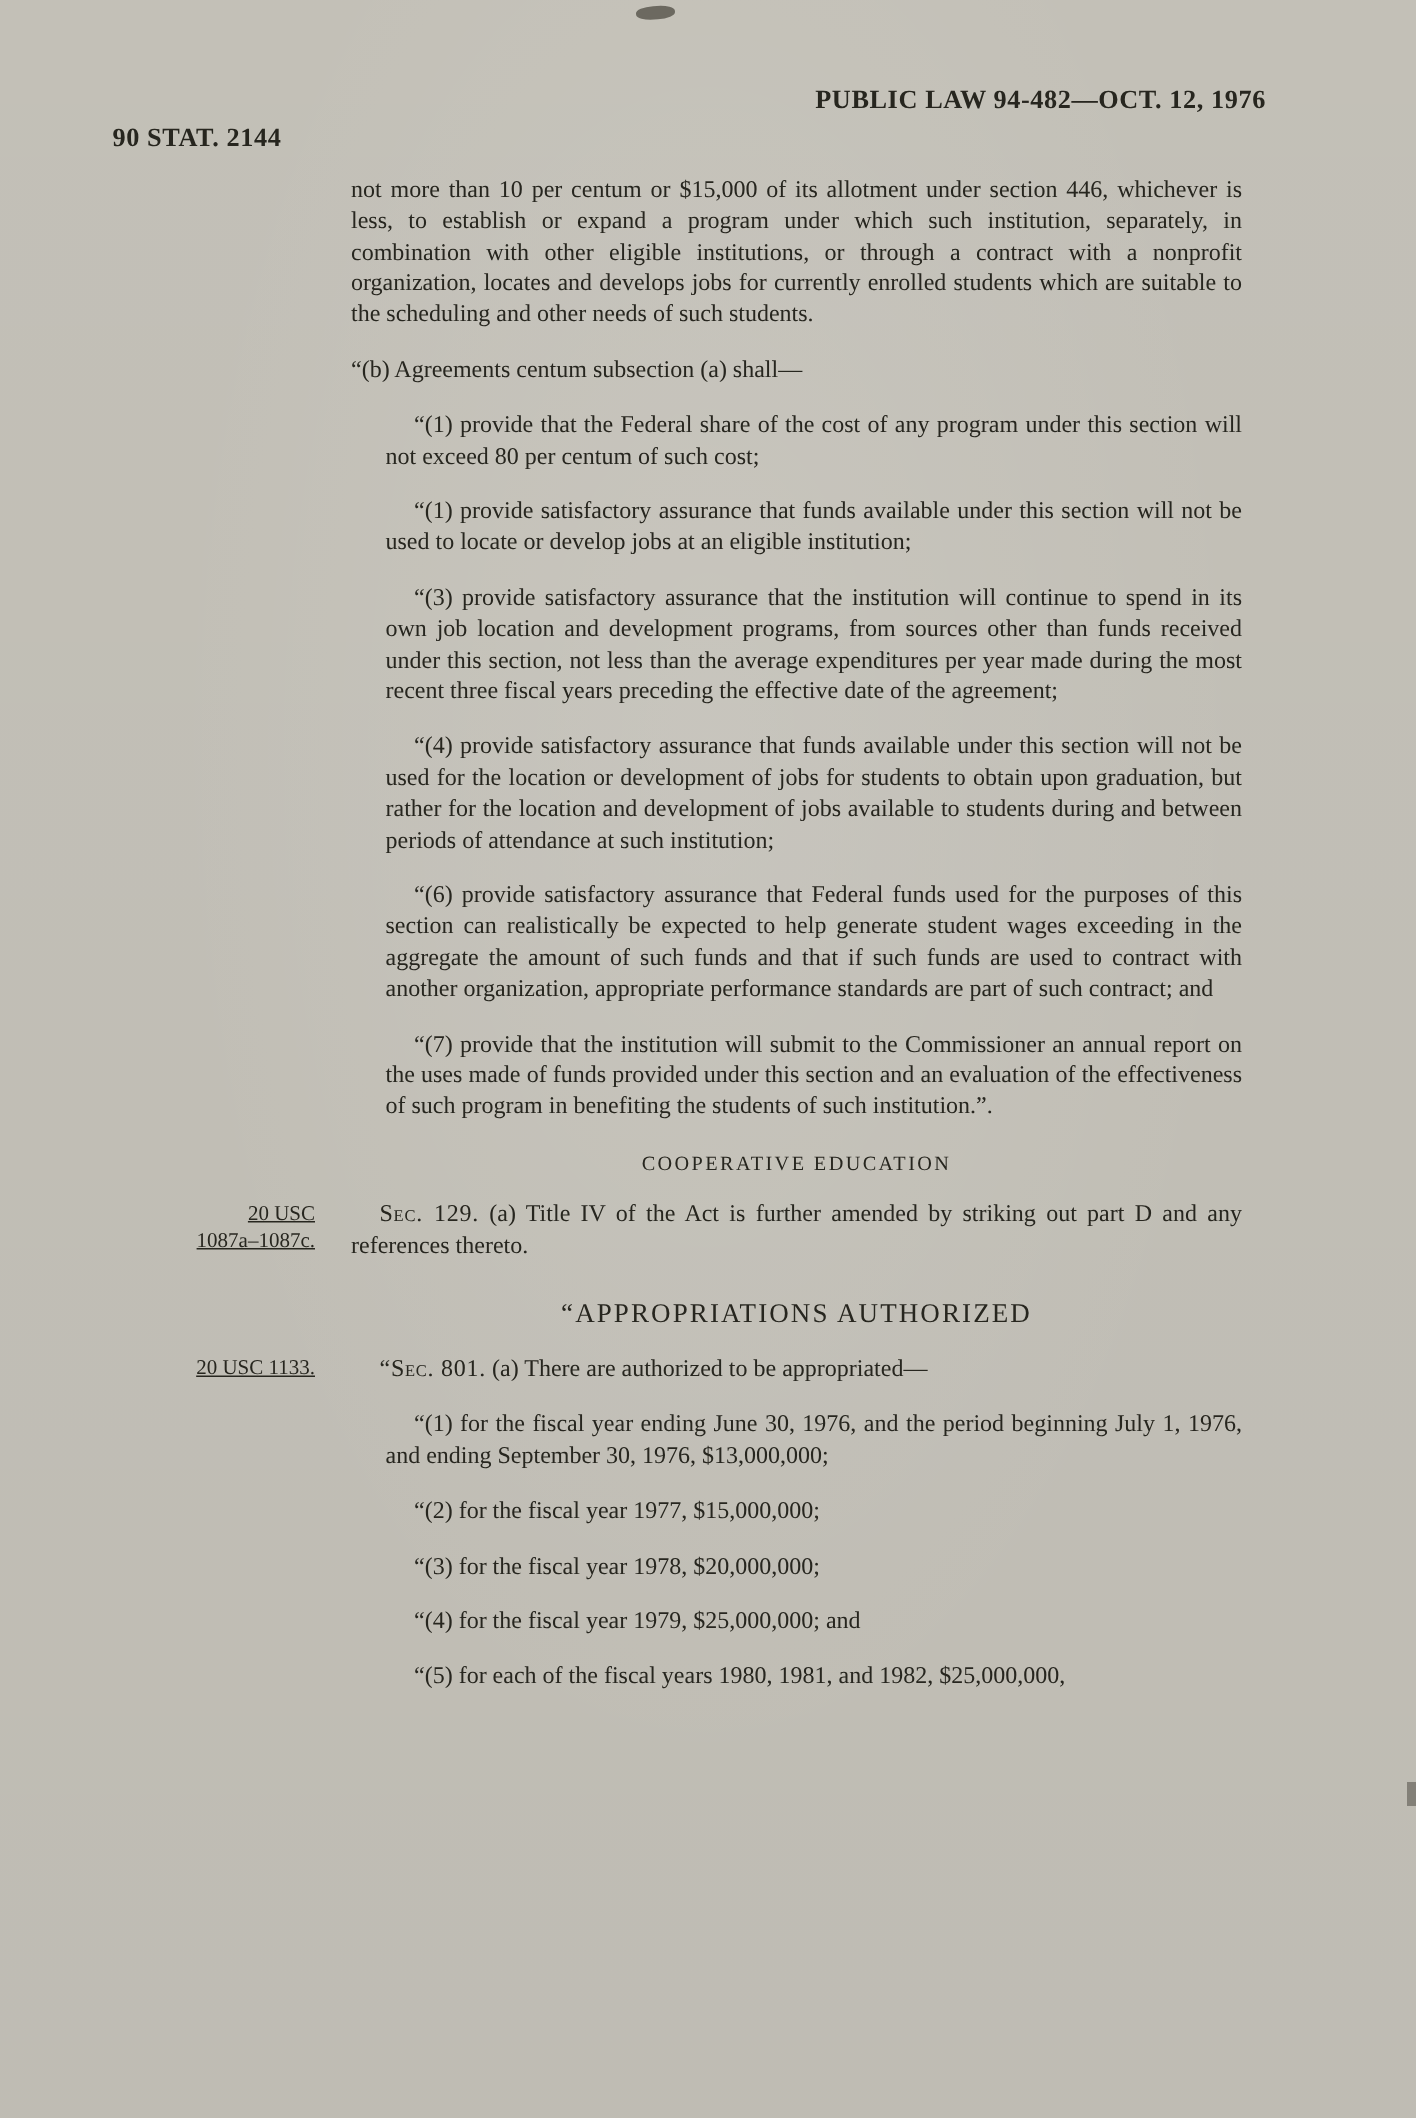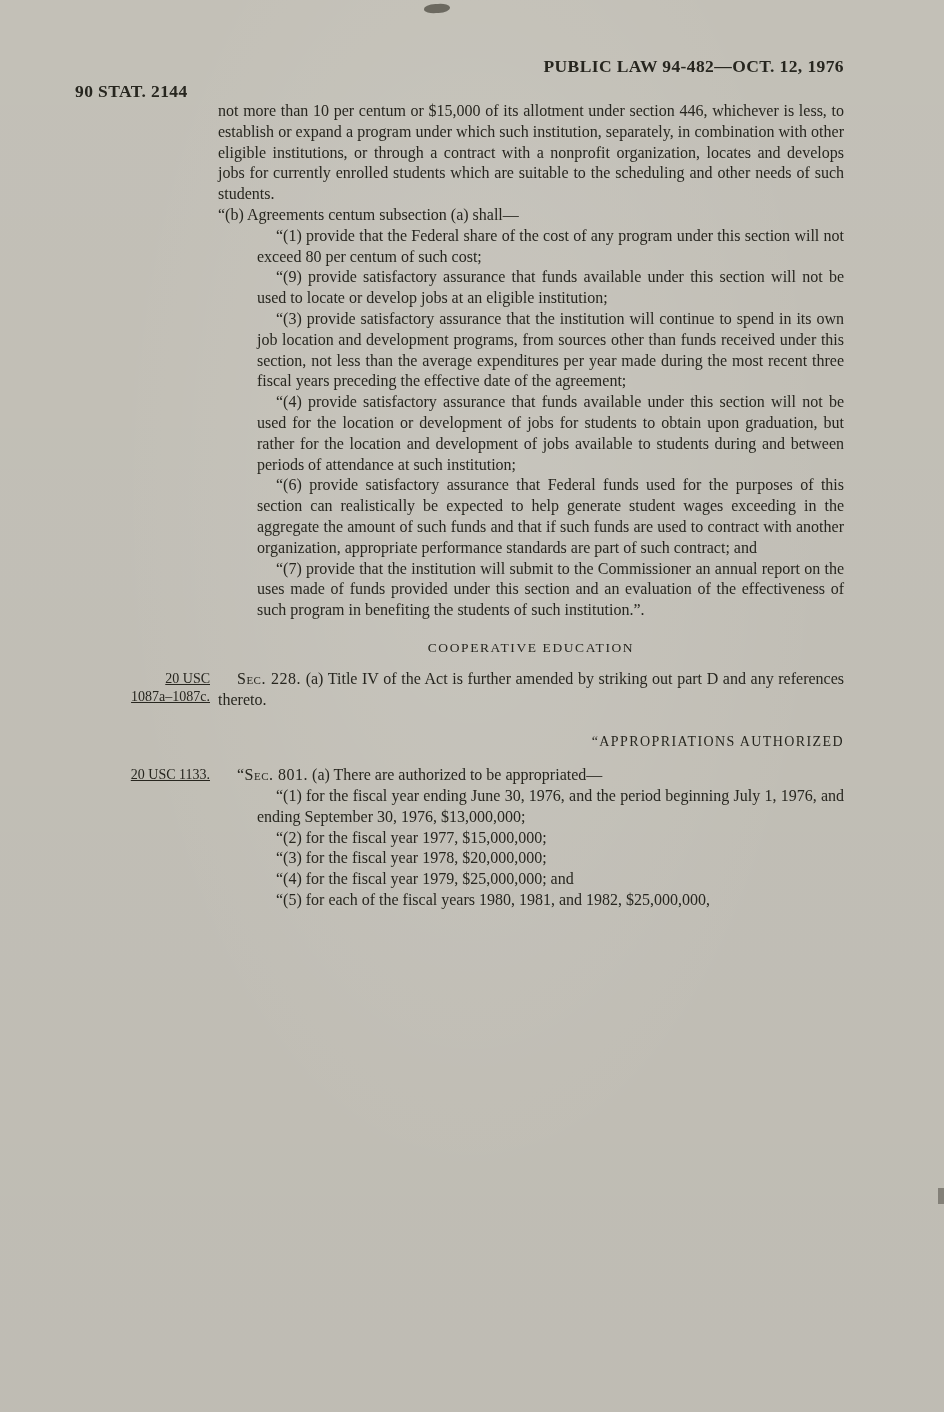--- a/index.html
+++ b/index.html
@@ -32,33 +32,33 @@
     font-weight:bold; font-size:17.5px; letter-spacing:.4px; white-space:nowrap;margin-top:25px;
   }
   .law-title {
     position:absolute; left:218px; top:0; width:626px;
     text-align:right; font-weight:bold; font-size:17.5px; letter-spacing:.4px; white-space:nowrap;
   }
   .column {
     position:absolute; top:101px; left:218px; width:626px;
     font-size:16px; line-height:1.3;
   }
-  .p { margin:0; text-align:justify; }
+  .p { margin:16px; text-align:justify; }
   .indent { text-indent:19px; }
   .clause { margin-left:39px; text-indent:19px; }
   .center-head {
     text-align:center; font-size:13.5px; letter-spacing:1.6px;
     font-weight:normal; margin:18px 0 13px 0; text-indent:0;
   }
   .title-head {
     text-align:center; font-size:17.5px; font-weight:bold; letter-spacing:.4px;
     margin:25px 0 0 0; text-indent:0;
   }
   .sub-head {
-    text-align:right; font-size:14px; letter-spacing:1.4px;
+    text-align:center; font-size:18px; letter-spacing:1.4px;
     font-weight:normal; margin:22px 0 14px 0; text-indent:0;
   }
   .smallcaps { font-variant:small-caps; letter-spacing:.5px; }
   .rel { position:relative; }
   .margin-note {
     position:absolute; left:-144px; top:1px; width:136px;
     font-size:14px; line-height:1.26; text-align:right; text-indent:0;text-decoration:underline;
   }
   .margin-note div { white-space:nowrap; }
 </style>
@@ -75,34 +75,34 @@
     <div class="law-title">PUBLIC LAW 94-482—OCT. 12, 1976</div>
   </div>
 
   <div class="column">
 
     <p class="p">not more than 10 per centum or $15,000 of its allotment under section 446, whichever is less, to establish or expand a program under which such institution, separately, in combination with other eligible institutions, or through a contract with a nonprofit organization, locates and develops jobs for currently enrolled students which are suitable to the scheduling and other needs of such students.</p>
 
     <p class="p">“(b) Agreements centum subsection (a) shall—</p>
 
     <p class="p clause">“(1) provide that the Federal share of the cost of any program under this section will not exceed 80 per centum of such cost;</p>
-    <p class="p clause">“(9) provide satisfactory assurance that funds available under this section will not be used to locate or develop jobs at an eligible institution;</p>
+    <p class="p clause">“(1) provide satisfactory assurance that funds available under this section will not be used to locate or develop jobs at an eligible institution;</p>
     <p class="p clause">“(3) provide satisfactory assurance that the institution will continue to spend in its own job location and development programs, from sources other than funds received under this section, not less than the average expenditures per year made during the most recent three fiscal years preceding the effective date of the agreement;</p>
     <p class="p clause">“(4) provide satisfactory assurance that funds available under this section will not be used for the location or development of jobs for students to obtain upon graduation, but rather for the location and development of jobs available to students during and between periods of attendance at such institution;</p>
     <p class="p clause">“(6) provide satisfactory assurance that Federal funds used for the purposes of this section can realistically be expected to help generate student wages exceeding in the aggregate the amount of such funds and that if such funds are used to contract with another organization, appropriate performance standards are part of such contract; and</p>
     <p class="p clause">“(7) provide that the institution will submit to the Commissioner an annual report on the uses made of funds provided under this section and an evaluation of the effectiveness of such program in benefiting the students of such institution.”.</p>
 
     <p class="p center-head">COOPERATIVE EDUCATION</p>
 
     <div class="rel">
       <div class="margin-note">
         <div>20 USC</div>
         <div>1087a–1087c.</div>
       </div>
-      <p class="p indent"><span class="smallcaps">Sec. 228.</span><span> (a) Title IV of the Act is further amended by striking out part D and any references thereto.</span></p>
+      <p class="p indent"><span class="smallcaps">Sec. 129.</span><span> (a) Title IV of the Act is further amended by striking out part D and any references thereto.</span></p>
     </div>
 
 
 
     <p class="p sub-head">“APPROPRIATIONS AUTHORIZED</p>
 
     <div class="rel">
       <div class="margin-note">20 USC 1133.</div>
       <p class="p indent"><span class="smallcaps">“Sec. 801.</span><span> (a) There are authorized to be appropriated—</span></p>
     </div>

